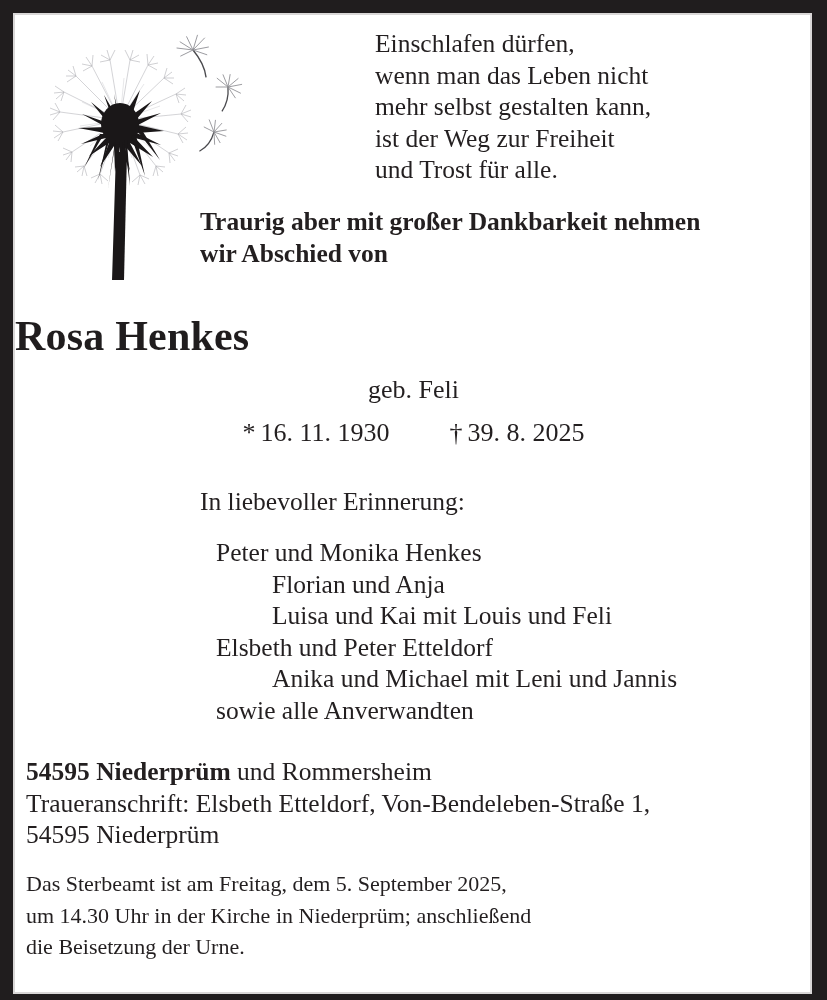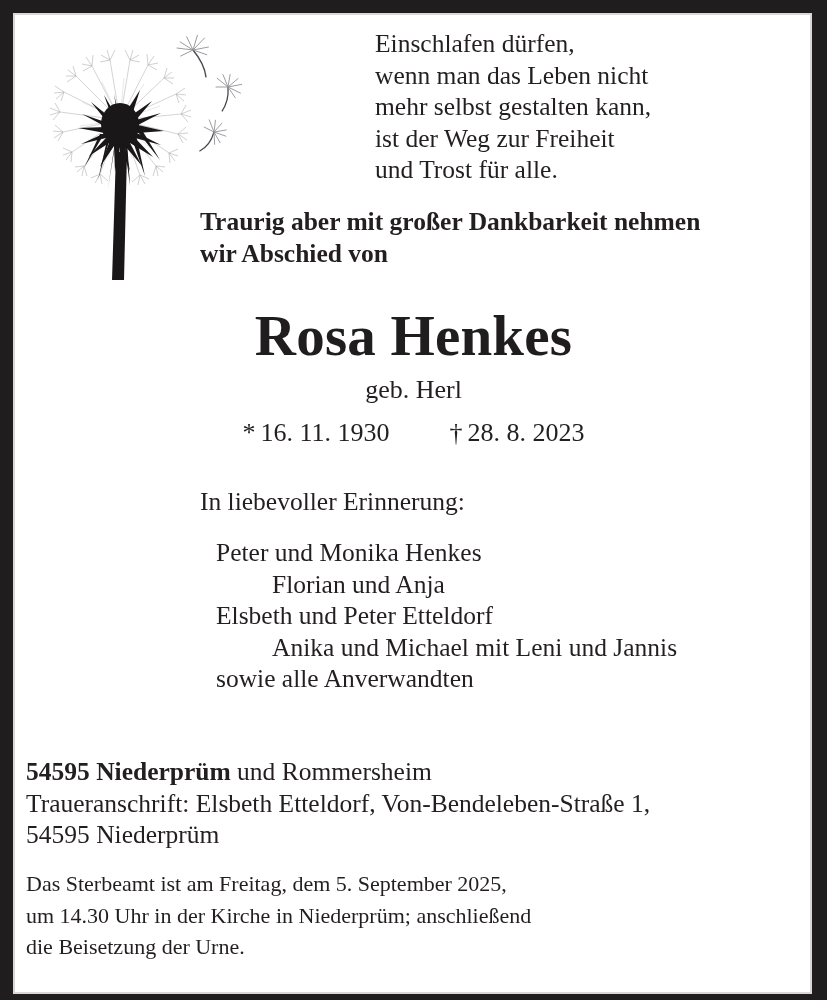--- a/index.html
+++ b/index.html
@@ -71,22 +71,22 @@
     line-height: 31.5px;
     color: #231f20;
     white-space: pre-line;
     font-weight: bold;
   }
   .name {
     position: absolute;
     left: 15px;
     right: 15px;
     top: 305px;
-    text-align: center;
-    font-size: 57px;
+    text-align: left;
+    font-size: 42px;
     font-weight: bold;
     letter-spacing: 0.2px;
     color: #201d1e;
     line-height: 62px;
   }
   .maiden {
     position: absolute;
     left: 15px;
     right: 15px;
     top: 375px;
@@ -269,31 +269,32 @@
 wenn man das Leben nicht
 mehr selbst gestalten kann,
 ist der Weg zur Freiheit
 und Trost für alle.</div>
 
   <div class="intro">Traurig aber mit großer Dankbarkeit nehmen
 wir Abschied von</div>
 
   <div class="name">Rosa Henkes</div>
 
-  <div class="maiden">geb. Herl</div>
+  <div class="maiden">geb. Feli</div>
 
   <div class="dates">
-    <span class="birth"><span class="sym">*</span><span>16. 11. 1930</span></span><span><span class="sym">†</span><span>28. 8. 2023</span></span>
+    <span class="birth"><span class="sym">*</span><span>16. 11. 1930</span></span><span><span class="sym">†</span><span>39. 8. 2025</span></span>
   </div>
 
   <div class="memory-head">In liebevoller Erinnerung:</div>
 
   <div class="family" id="family-list">
       <span class="ln">Peter und Monika Henkes</span>
       <span class="ln indent">Florian und Anja</span>
+      <span class="ln indent">Luisa und Kai mit Louis und Feli</span>
       <span class="ln">Elsbeth und Peter Etteldorf</span>
       <span class="ln indent">Anika und Michael mit Leni und Jannis</span>
       <span class="ln">sowie alle Anverwandten</span>
     </div>
 
   <div class="address">
     <span class="ln"><b>54595 Niederprüm</b><span> und Rommersheim</span></span>
     <span class="ln">Traueranschrift: Elsbeth Etteldorf, Von-Bendeleben-Straße 1,</span>
     <span class="ln">54595 Niederprüm</span>
   </div>

